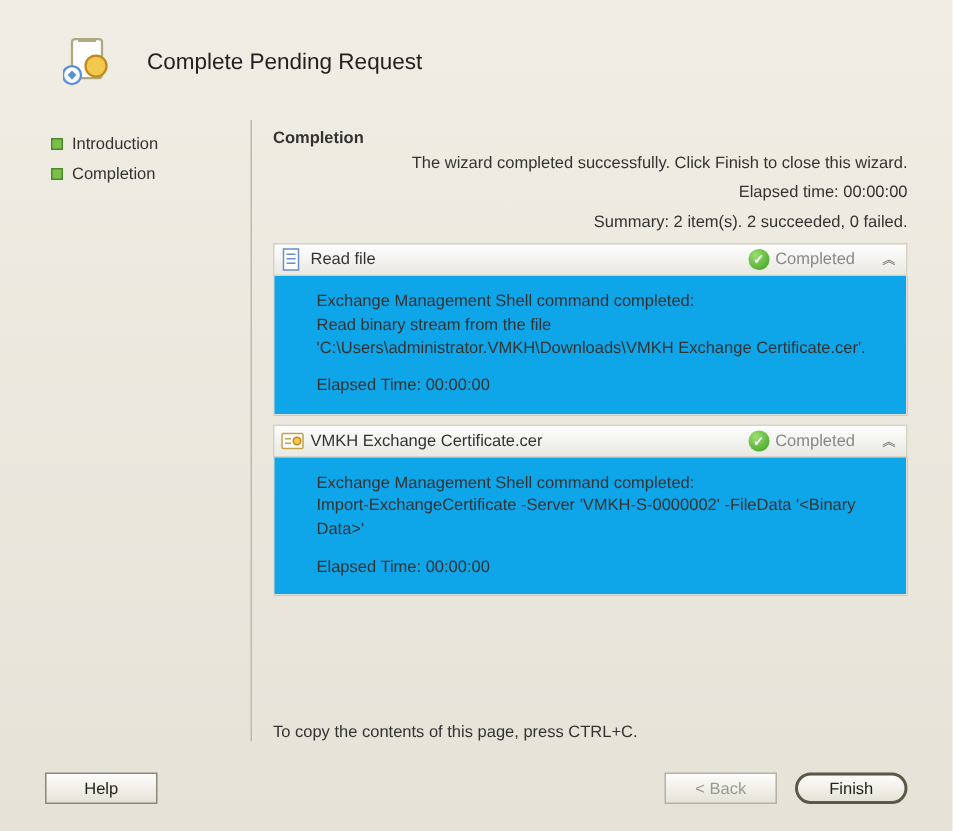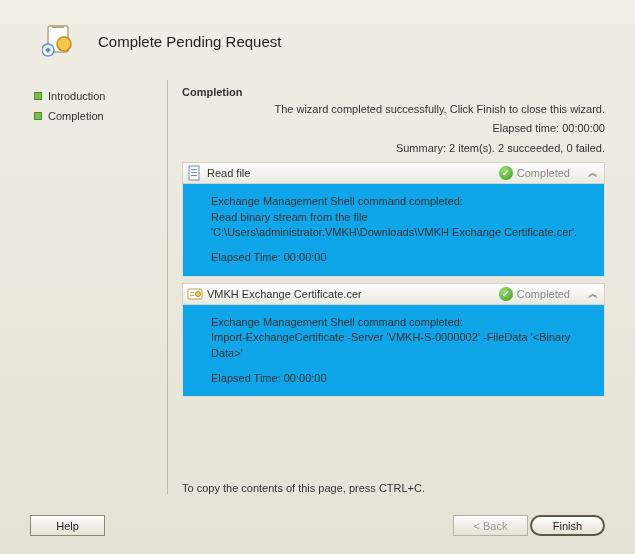--- a/index.html
+++ b/index.html
@@ -153,21 +153,21 @@
   }
   .btn.disabled {
     color: #999;
     border-color: #b5b2a4;
     cursor: default;
   }
   .btn.primary {
     border: 2px solid #5a5848;
   }
   .spacer { flex: 1; }
-  .btn + .btn { margin-left: 2px; border-radius: 11px; }
+  .btn + .btn { margin-left: 12px; border-radius: 11px; }
 </style>
 </head>
 <body>
 
 <div class="header">
   <div class="header-icon">
     <svg width="38" height="38" viewBox="0 0 38 38">
       <rect x="6" y="4" width="20" height="26" rx="2" fill="#fff" stroke="#b0a97f" stroke-width="1.5"></rect>
       <rect x="10" y="4" width="12" height="2" fill="#b0a97f"></rect>
       <circle cx="22" cy="22" r="7" fill="#f2c94c" stroke="#c08a1a" stroke-width="1.5"></circle>

